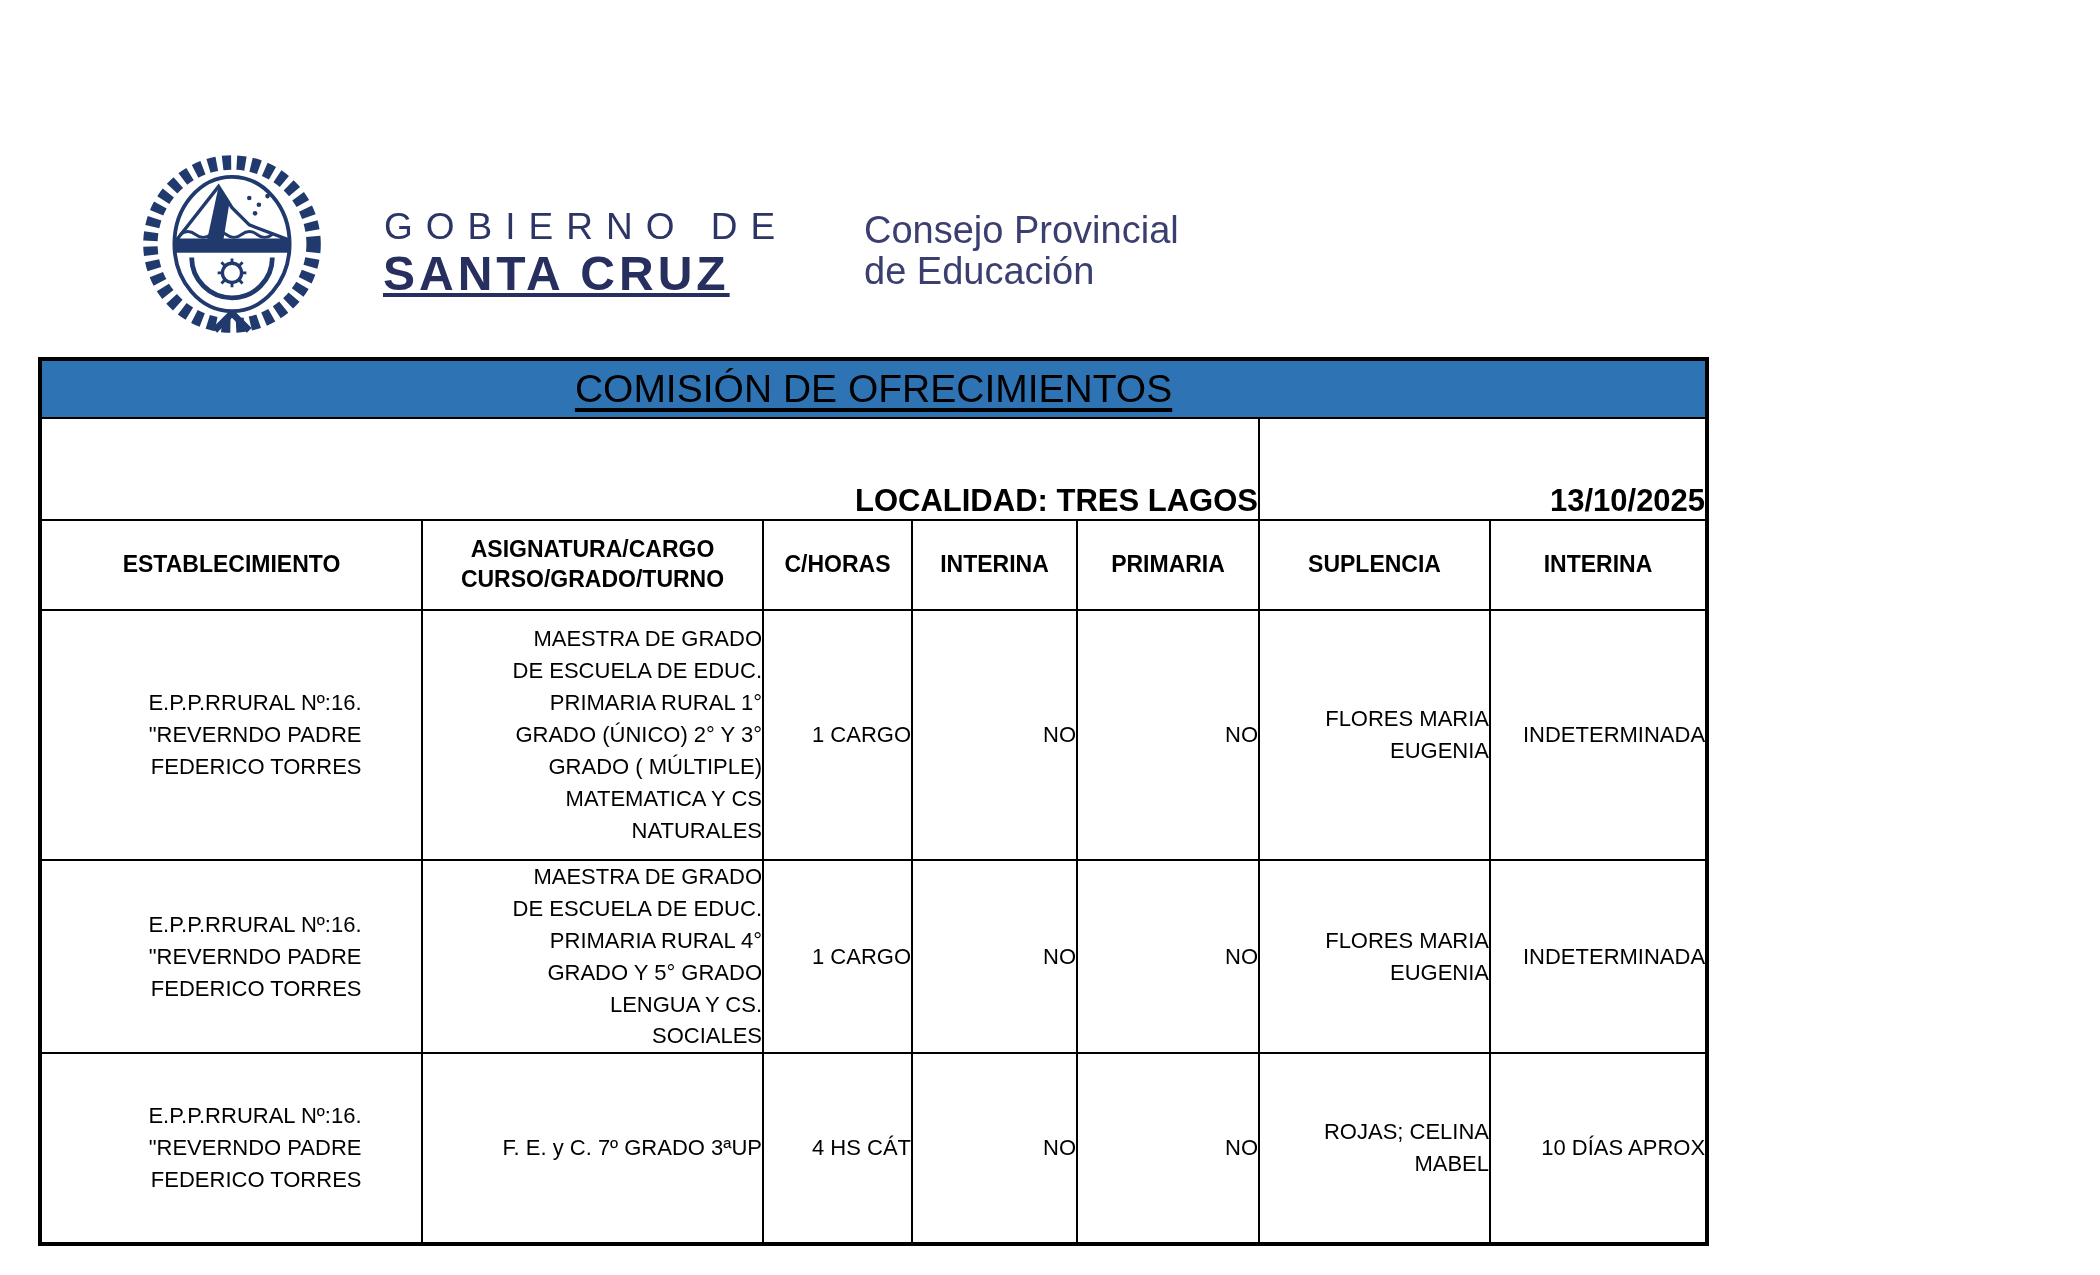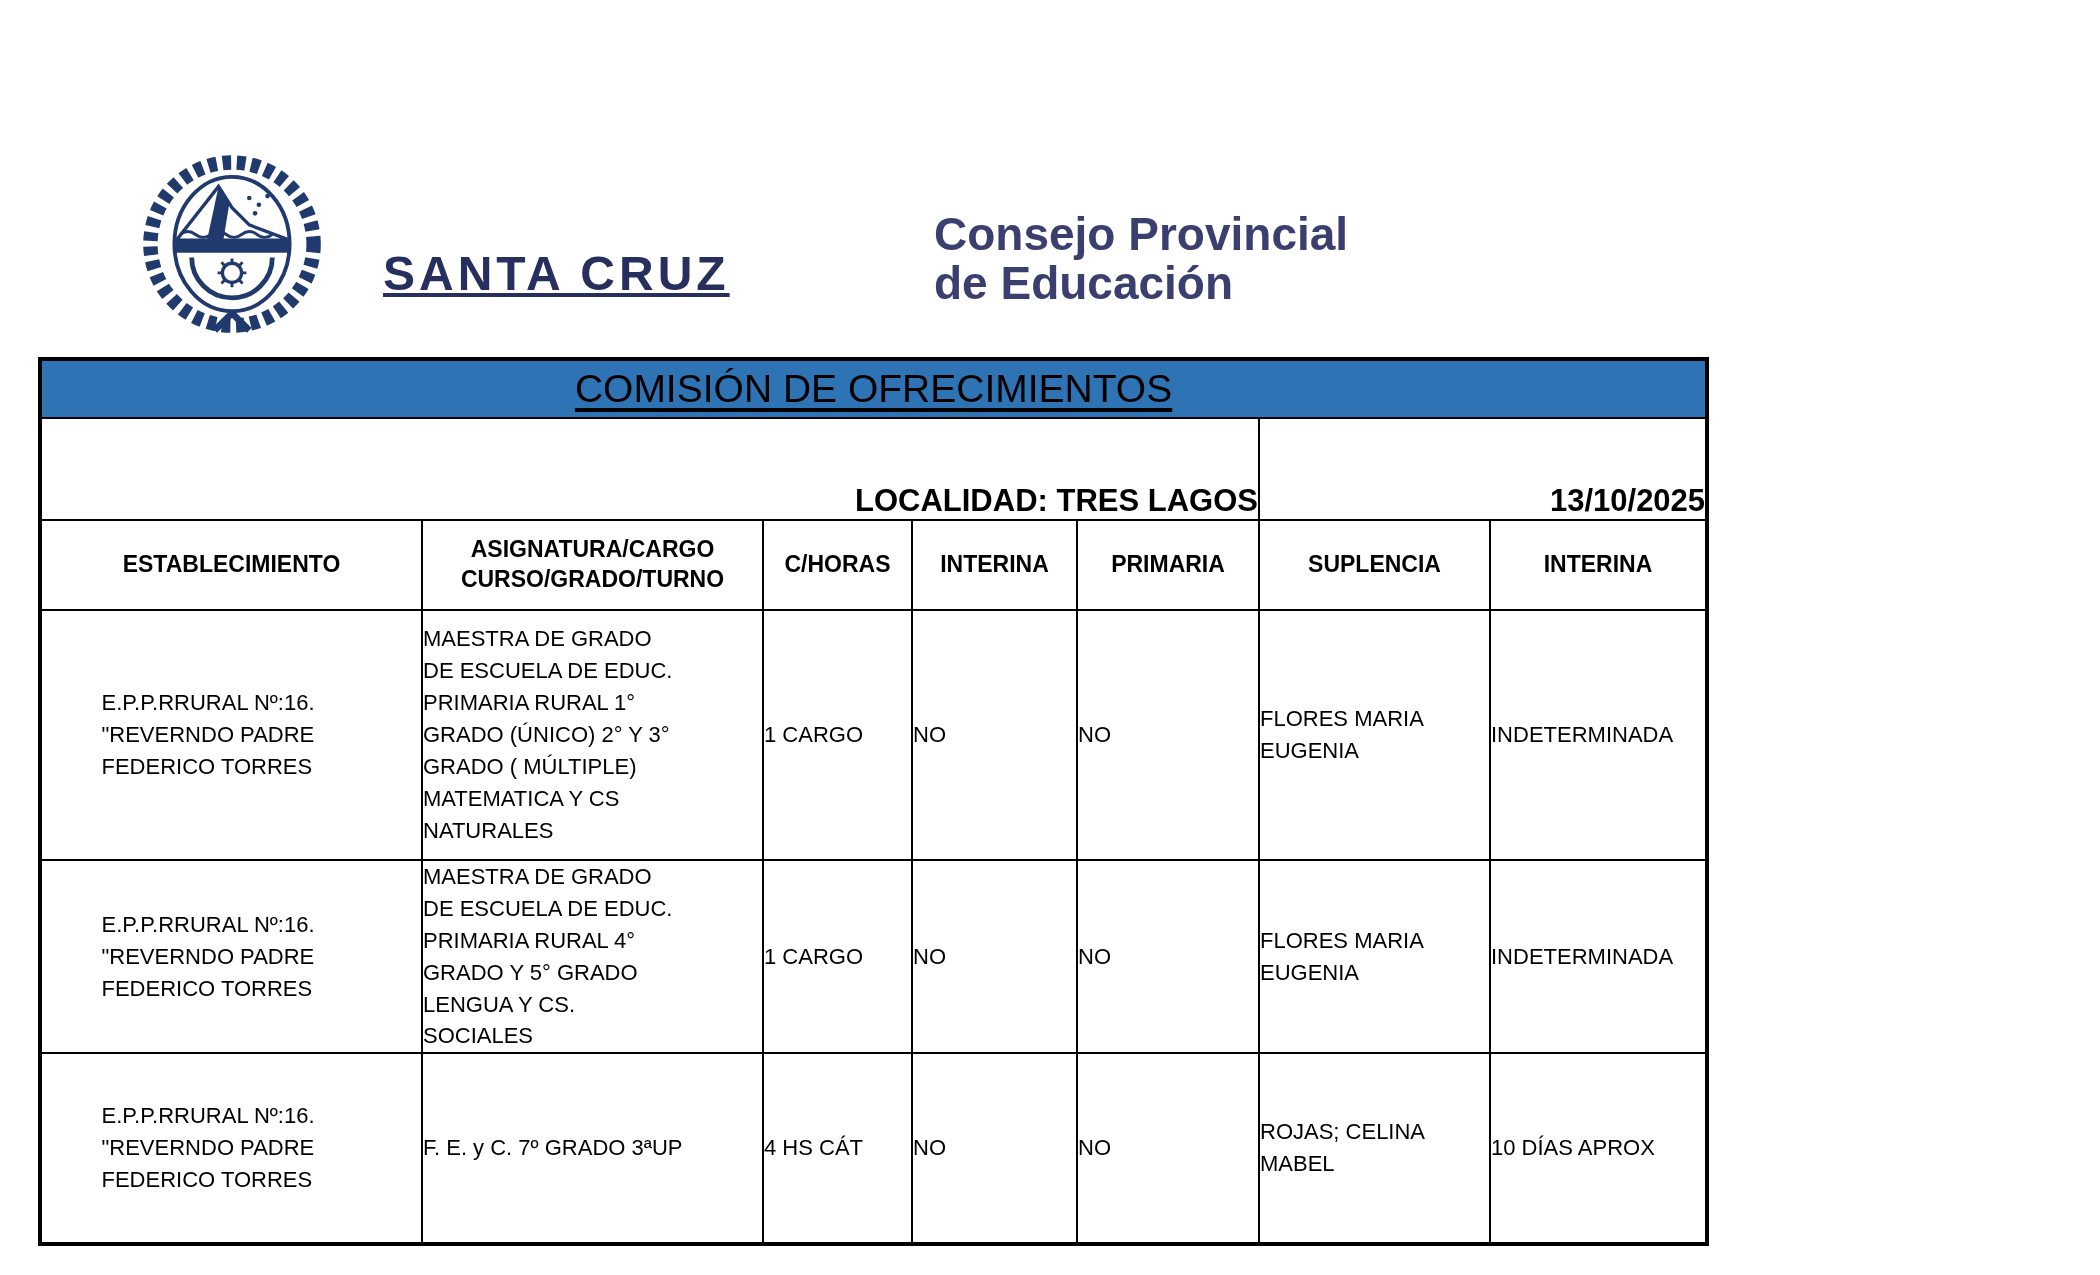--- a/index.html
+++ b/index.html
@@ -5,40 +5,40 @@
   html,body{margin:0;padding:0;background:#fff;}
   #page{position:relative;width:2100px;height:1275px;background:#ffffff;overflow:hidden;
         font-family:"Liberation Sans",sans-serif;color:#000;}
 
   
   #crest{position:absolute;left:136px;top:150px;width:192px;height:192px;}
   #gob-line{position:absolute;left:384px;top:206px;font-size:37px;font-weight:400;
             letter-spacing:13px;color:#2d3566;white-space:nowrap;}
   #sc-line{position:absolute;left:383px;top:246px;font-size:48px;font-weight:700;
            letter-spacing:4px;color:#272f5e;white-space:nowrap;text-decoration:underline;}
-  #consejo{position:absolute;left:934px;top:210px;font-size:46px;font-weight:700;
+  #consejo{position:absolute;left:864px;top:210px;font-size:38px;font-weight:400;
            line-height:1.07;color:#3b3f6f;white-space:pre-line;}
 
   
   table.doc{position:absolute;left:38px;top:357px;width:1667px;border-collapse:collapse;
             table-layout:fixed;border:4px solid #000;}
   table.doc td,table.doc th{border:2px solid #000;padding:0;overflow:hidden;text-align:right;}
 
   tr.title-row td{height:56px;background:#2e74b5;text-align:center;vertical-align:middle;}
   .doc-title{font-size:39px;font-weight:400;color:#000;text-decoration:underline;
              text-decoration-thickness:4px;text-underline-offset:6px;}
 
   tr.info-row td{height:100px;vertical-align:bottom;font-size:31px;font-weight:700;}
   td.localidad{text-align:left;padding:0 0 8px 8px;}
   td.fecha{text-align:left;padding:0 0 8px 14px;}
 
   tr.head-row th{height:88px;vertical-align:middle;text-align:center;
                  font-size:23px;font-weight:700;line-height:1.3;white-space:pre-line;}
 
-  tr.data-row td{vertical-align:middle;text-align:left;font-size:22px;font-weight:400;
+  tr.data-row td{vertical-align:middle;text-align:right;font-size:22px;font-weight:400;
                  line-height:1.45;white-space:pre-line;}
   tr.r1 td{height:248px;}
   tr.r2 td{height:186px;}
   tr.r3 td{height:98px;}
   td.b{font-weight:700;}
   td.estab div{max-width:260px;margin:14px auto;}
 </style>
 </head>
 <body>
 
@@ -78,20 +78,21 @@
         <line x1="89" y1="117" x2="93" y2="121"></line>
           <line x1="107" y1="135" x2="111" y2="139"></line>
         <line x1="111" y1="117" x2="107" y2="121"></line>
           <line x1="93" y1="135" x2="89" y2="139"></line>
       </g>
 
       <path d="M58,112 A42,42 0 0 0 142,112" fill="none" stroke="#203a6e" stroke-width="5"></path>
     </g>
   </svg>
 
+  <div id="gob-line">GOBIERNO DE</div>
   <div id="sc-line">SANTA CRUZ</div>
   <div id="consejo">Consejo Provincial
 de Educación</div>
 
   <table class="doc">
     <colgroup>
       <col style="width:382px">
         <col style="width:341px">
         <col style="width:149px">
       <col style="width:165px">

